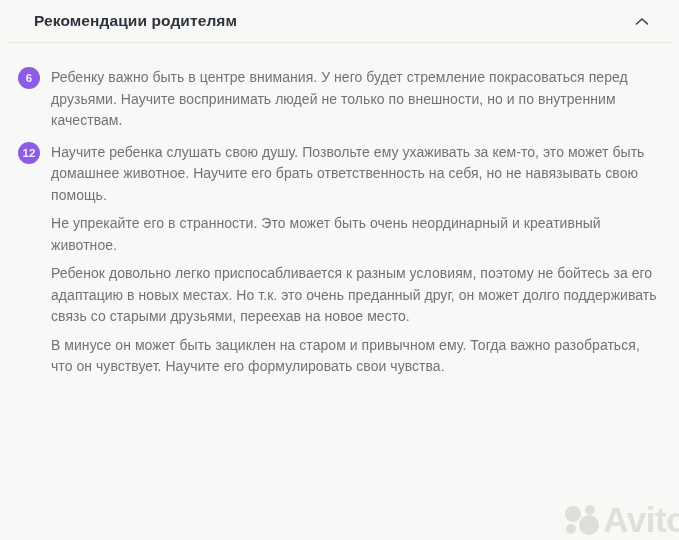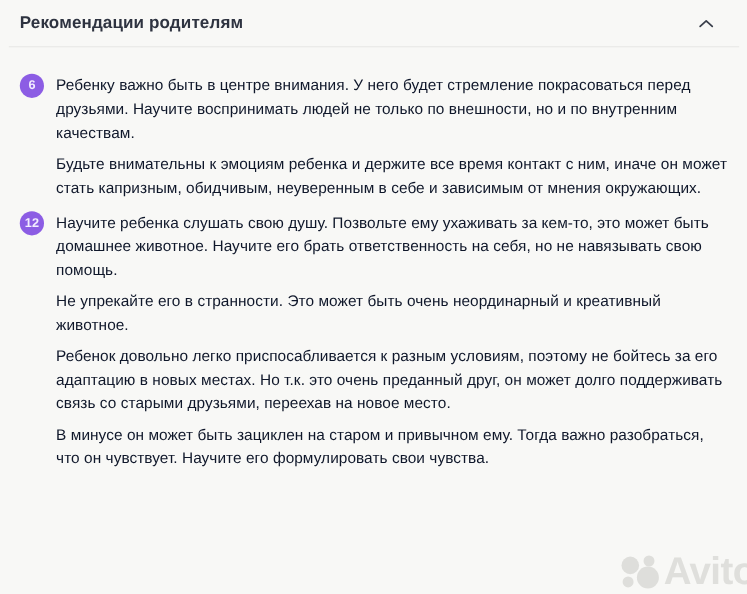--- a/index.html
+++ b/index.html
@@ -13,20 +13,21 @@
     font-family: "Liberation Sans", sans-serif;
     -webkit-font-smoothing: antialiased;
   }
   .panel { padding: 11px 13px 0 18px; }
 
   .panel-header {
     display: flex;
     align-items: center;
     justify-content: space-between;
     cursor: pointer;
+    margin-left: 16px;
   }
   .panel-title {
     margin: 0;
     font-size: 15.5px;
     font-weight: 700;
     color: #2e3340;
     letter-spacing: 0.1px;
   }
   .chevron {
     display: inline-flex;
@@ -66,21 +67,21 @@
     align-items: center;
     justify-content: center;
     margin-top: 0;
   }
 
   .section-body { flex: 1 1 auto; min-width: 0; padding-right: 2px; }
   .section-body p {
     margin: 0 0 7px 0;
     font-size: 14px;
     line-height: 21.5px;
-    color: #0f172a;
+    color: #737373;
     letter-spacing: 0.05px;
   }
 
   .watermark {
     position: absolute;
     right: -8px;
     bottom: 0px;
     display: flex;
     align-items: center;
     gap: 3px;
@@ -109,21 +110,20 @@
   </div>
 
   <div class="divider"></div>
 
   <div class="sections">
 
     <div class="section">
       <div class="badge">6</div>
       <div class="section-body">
         <p>Ребенку важно быть в центре внимания. У него будет стремление покрасоваться перед друзьями. Научите воспринимать людей не только по внешности, но и по внутренним качествам.</p>
-        <p>Будьте внимательны к эмоциям ребенка и держите все время контакт с ним, иначе он может стать капризным, обидчивым, неуверенным в себе и зависимым от мнения окружающих.</p>
       </div>
     </div>
 
     <div class="section">
       <div class="badge">12</div>
       <div class="section-body">
         <p>Научите ребенка слушать свою душу. Позвольте ему ухаживать за кем-то, это может быть домашнее животное. Научите его брать ответственность на себя, но не навязывать свою помощь.</p>
         <p>Не упрекайте его в странности. Это может быть очень неординарный и креативный животное.</p>
         <p>Ребенок довольно легко приспосабливается к разным условиям, поэтому не бойтесь за его адаптацию в новых местах. Но т.к. это очень преданный друг, он может долго поддерживать связь со старыми друзьями, переехав на новое место.</p>
         <p>В минусе он может быть зациклен на старом и привычном ему. Тогда важно разобраться, что он чувствует. Научите его формулировать свои чувства.</p>

